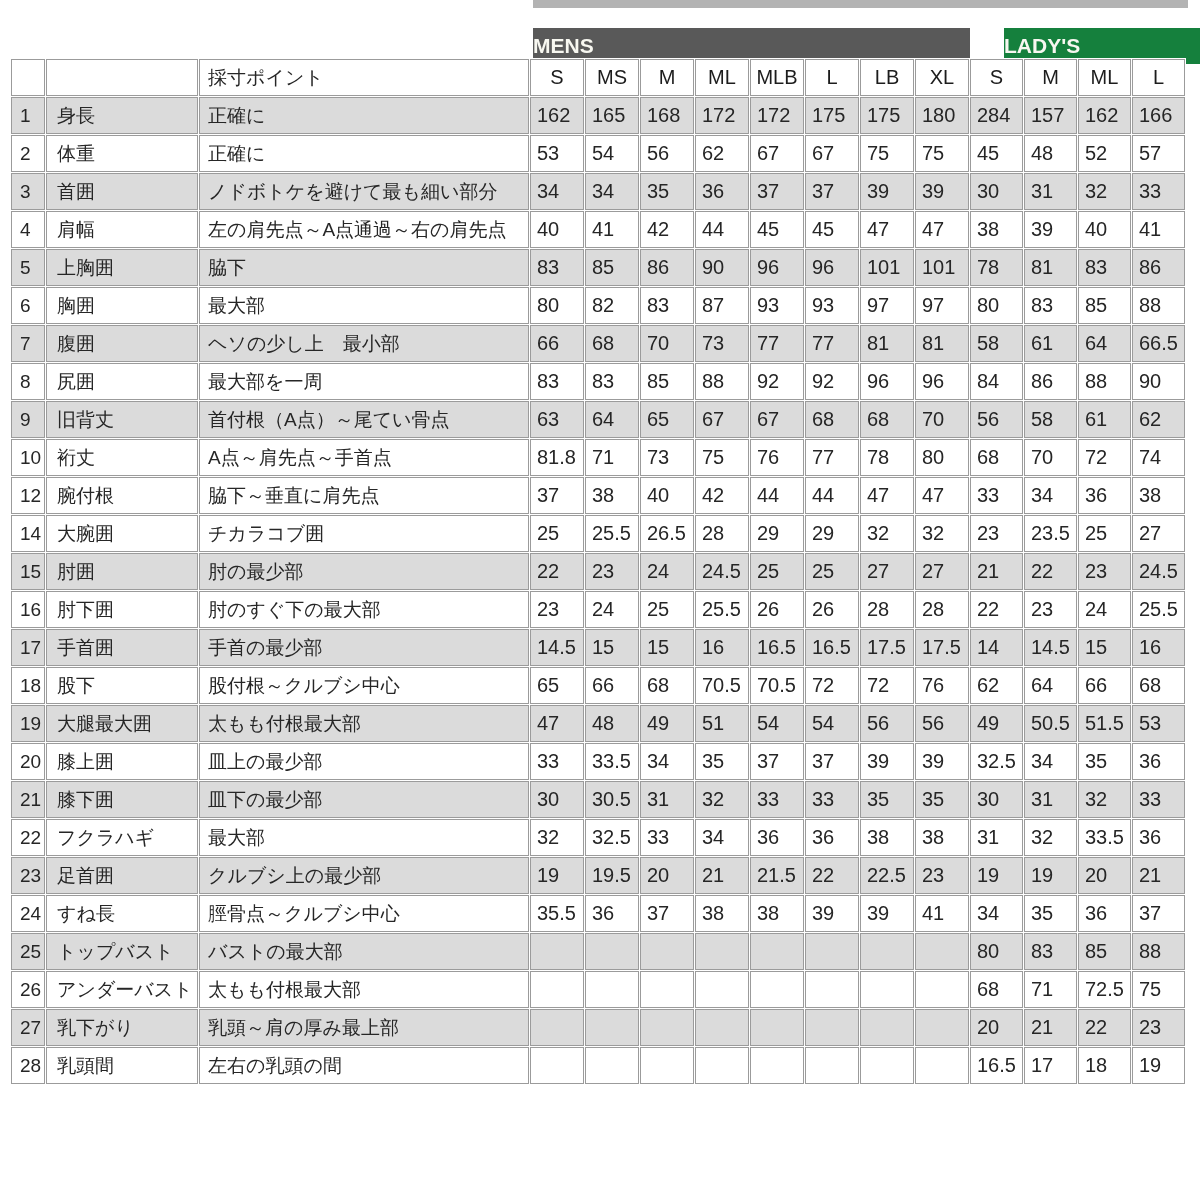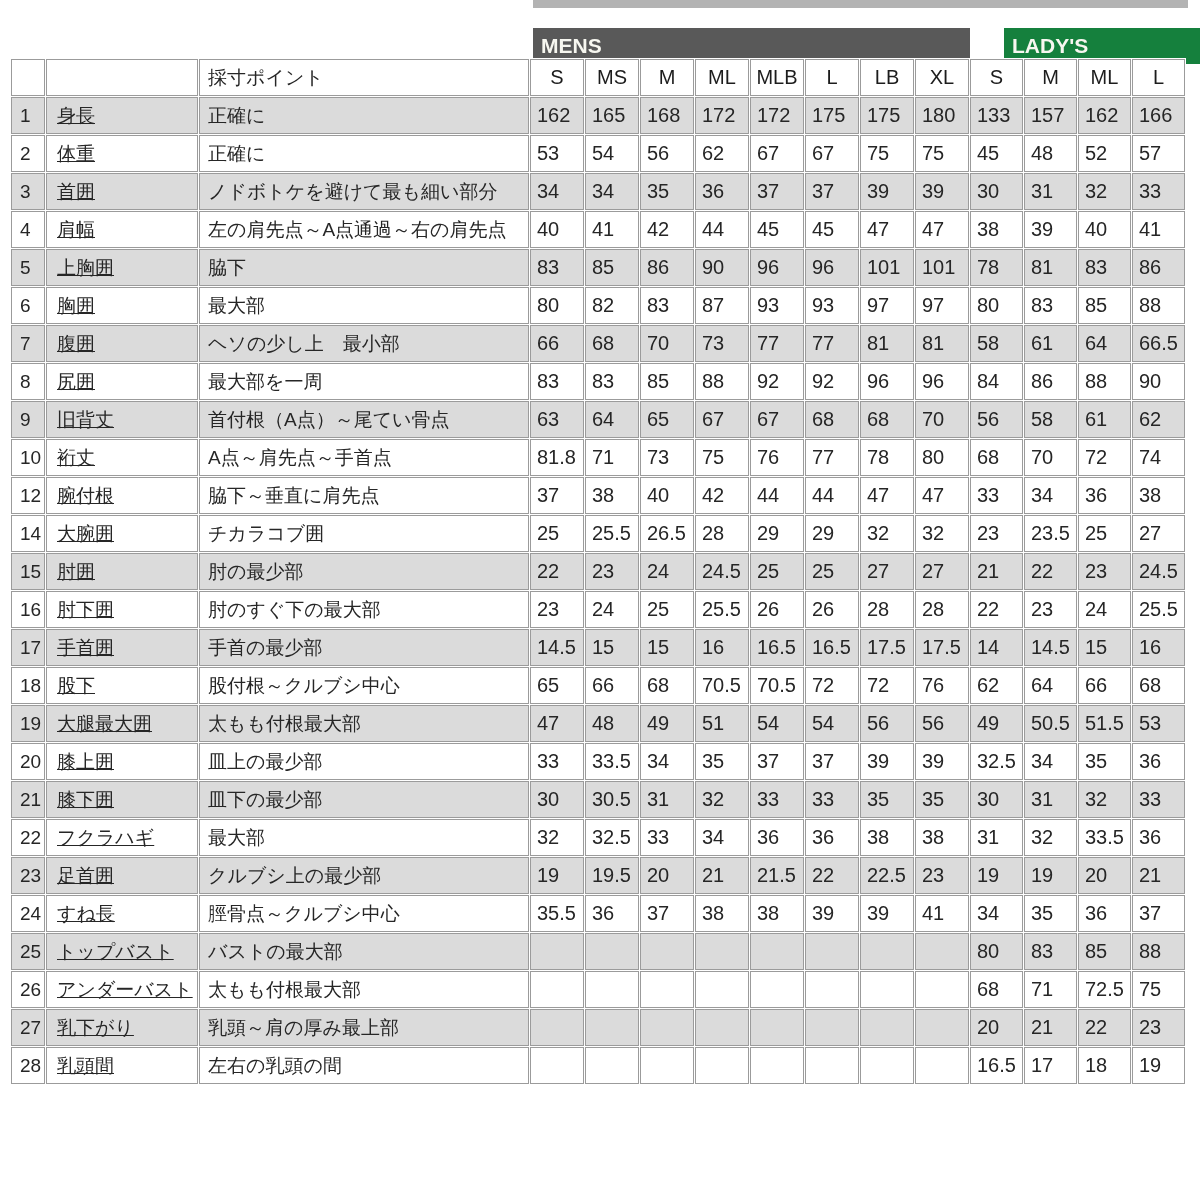--- a/index.html
+++ b/index.html
@@ -2,34 +2,34 @@
 <html><head>
 <meta charset="utf-8">
 <style>
   html,body{margin:0;padding:0;background:#ffffff;}
   body{font-family:"Liberation Sans","DejaVu Sans",sans-serif;-webkit-font-smoothing:antialiased;}
   #screen{position:relative;width:1200px;height:1200px;background:#ffffff;overflow:hidden;}
 
   .top-strip{position:absolute;left:533px;top:0;width:655px;height:8px;background:#b3b3b3;}
 
   .group-bar{position:absolute;top:28px;height:36px;color:#f7f7f0;font-weight:bold;
-    font-size:21px;display:flex;align-items:center;padding-left:8px;box-sizing:border-box;}
+    font-size:21px;display:flex;align-items:center;box-sizing:border-box;}
   .bar-mens{left:533px;width:437px;background:#595959;}
   .bar-ladys{left:1004px;width:216px;background:#15803d;}
 
   table.size-chart{position:absolute;left:10px;top:58px;width:1176px;
     border-collapse:separate;border-spacing:1px;table-layout:fixed;
     background:#ffffff;}
   .size-chart td,.size-chart th{border:1px solid #9b9b9b;height:35px;
     font-size:19px;font-weight:normal;color:#262626;overflow:hidden;white-space:nowrap;
     padding:0 0 0 6px;text-align:left;vertical-align:middle;background:#ffffff;}
   .size-chart tr.band-gray td{background:#dbdbdb;}
   .size-chart tr.band-white td{background:#ffffff;}
   .size-chart .num-col{padding-left:8px;}
-  .size-chart .label-col{padding-left:10px;text-decoration:underline;}
+  .size-chart .label-col{padding-left:10px;}
   .size-chart .point-col{padding-left:8px;margin-top:40px;}
   .size-chart th.size-head{text-align:center;padding:0;font-size:20px;color:#1c1c1c;background:#ffffff;}
   .size-chart th.corner{background:#ffffff;}
   .size-chart td.value-cell{padding-left:6px;font-size:20px;}
 </style>
 </head>
 <body>
 
 <div id="screen">
   <div class="top-strip"></div>
@@ -84,21 +84,21 @@
           <td class="label-col">身長</td>
           <td class="point-col">正確に</td>
           <td class="value-cell">162</td>
           <td class="value-cell">165</td>
           <td class="value-cell">168</td>
           <td class="value-cell">172</td>
           <td class="value-cell">172</td>
           <td class="value-cell">175</td>
           <td class="value-cell">175</td>
           <td class="value-cell">180</td>
-          <td class="value-cell">133</td>
+          <td class="value-cell">284</td>
           <td class="value-cell">157</td>
           <td class="value-cell">162</td>
           <td class="value-cell">166</td>
         </tr>
         <tr class="band-white">
           <td class="num-col">2</td>
           <td class="label-col">体重</td>
           <td class="point-col">正確に</td>
           <td class="value-cell">53</td>
           <td class="value-cell">54</td>

